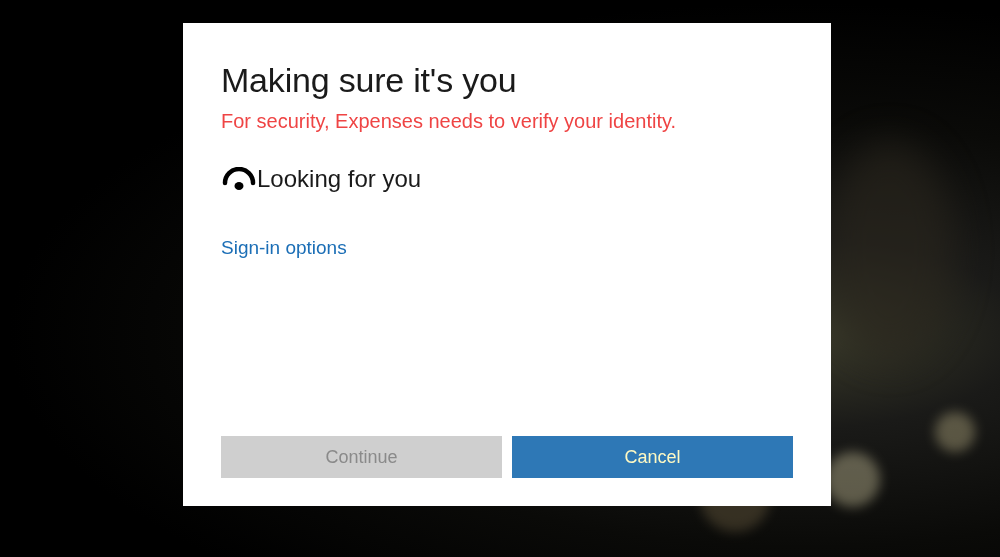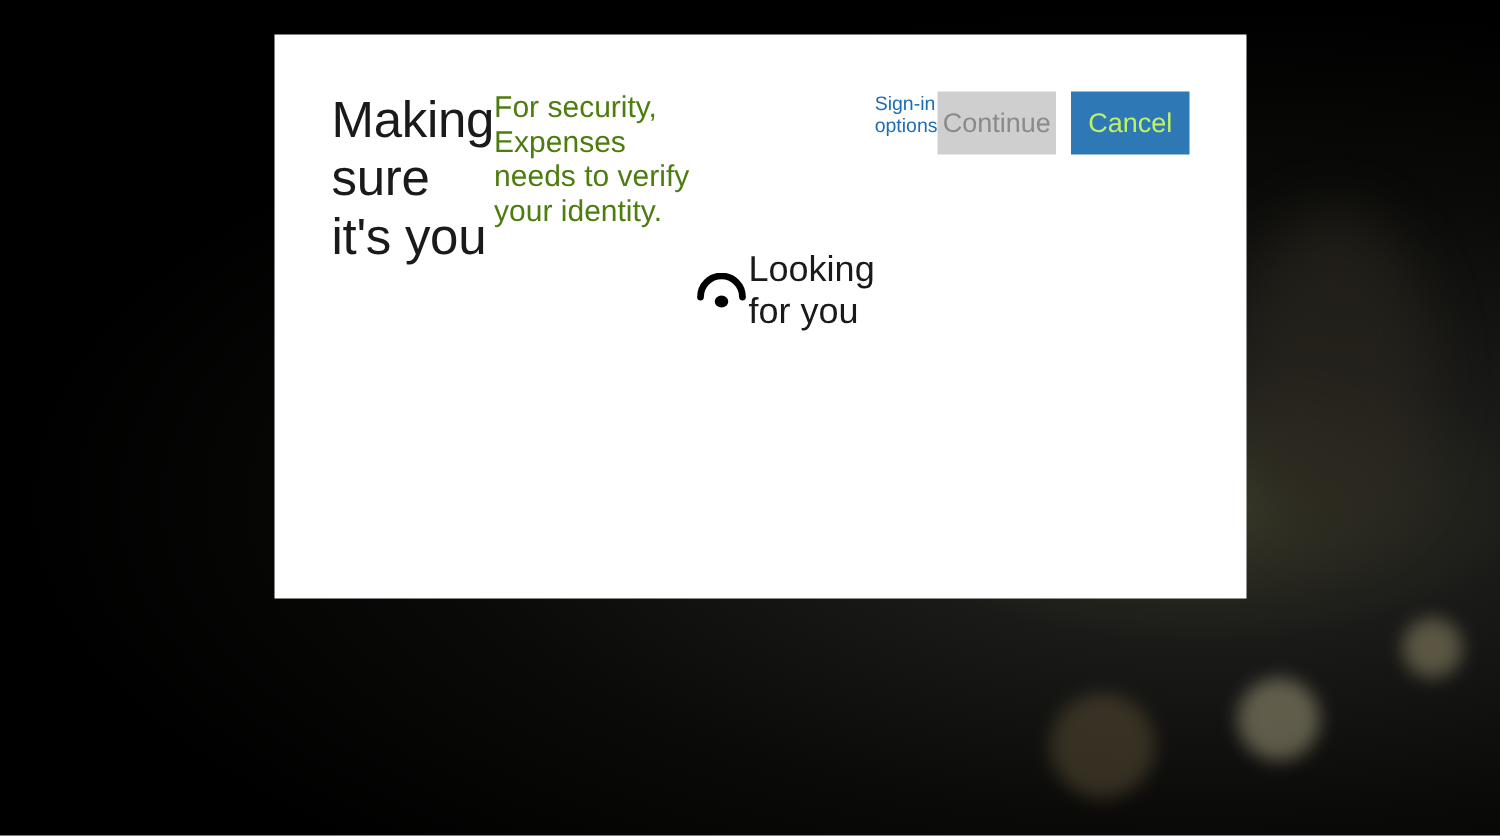--- a/index.html
+++ b/index.html
@@ -15,52 +15,52 @@
     .f1 { right: 25px; bottom: 105px; width: 40px; height: 40px; }
     .f2 { right: 120px; bottom: 50px; width: 55px; height: 55px; background:#efe6b8; }
     .f3 { right: 230px; bottom: 25px; width: 70px; height: 70px; background:#574c35; opacity:0.55; }
     .f4 { right: 45px; top: 140px; width: 130px; height: 220px; background:#2b271e; filter: blur(18px); opacity:0.6; }
 
     .dialog {
       position: absolute;
       left: 183px;
       top: 23px;
       width: 648px;
-      height: 376px;
+      height: 483px;
       background: #ffffff;
       display: flex;
-      flex-direction: row;
+      flex-direction: column;
       padding: 38px 38px 28px 38px;
     }
     .dialog-title {
       font-size: 34px;
       font-weight: 400;
       color: #1a1a1a;
       margin-bottom: 10px;
       letter-spacing: -0.2px;
     }
     .dialog-subtitle {
       font-size: 20px;
       font-weight: 400;
-      color: #4d7c0f;
-      margin-bottom: 46px;
+      color: #ef4444;
+      margin-bottom: 32px;
     }
     .status-row {
       display: flex;
       align-items: center;
       margin-bottom: 44px;
     }
     .status-icon { width: 36px; height: 24px; display:flex; align-items:center; justify-content:center; }
     .status-text {
       font-size: 24px;
       color: #1a1a1a;
       font-weight: 400;
     }
     .signin-options {
-      font-size: 13px;
+      font-size: 19px;
       color: #1b6eb6;
       cursor: pointer;
       margin-bottom: auto;
     }
     .button-row {
       display: flex;
       gap: 10px;
       width: 100%;
     }
     .btn {
@@ -73,21 +73,21 @@
       display:flex; align-items:center; justify-content:center;
     }
     .btn-disabled {
       background: #cfcfcf;
       color: #8a8a8a;
       cursor: default;
       text-align: right;
     }
     .btn-primary {
       background: #2e78b6;
-      color: #bef264;
+      color: #fef9c3;
     }
   </style>
 </head>
 <body>
 
 <div class="freckle f4"></div>
 <div class="freckle f1"></div>
 <div class="freckle f2"></div>
 <div class="freckle f3"></div>
 

